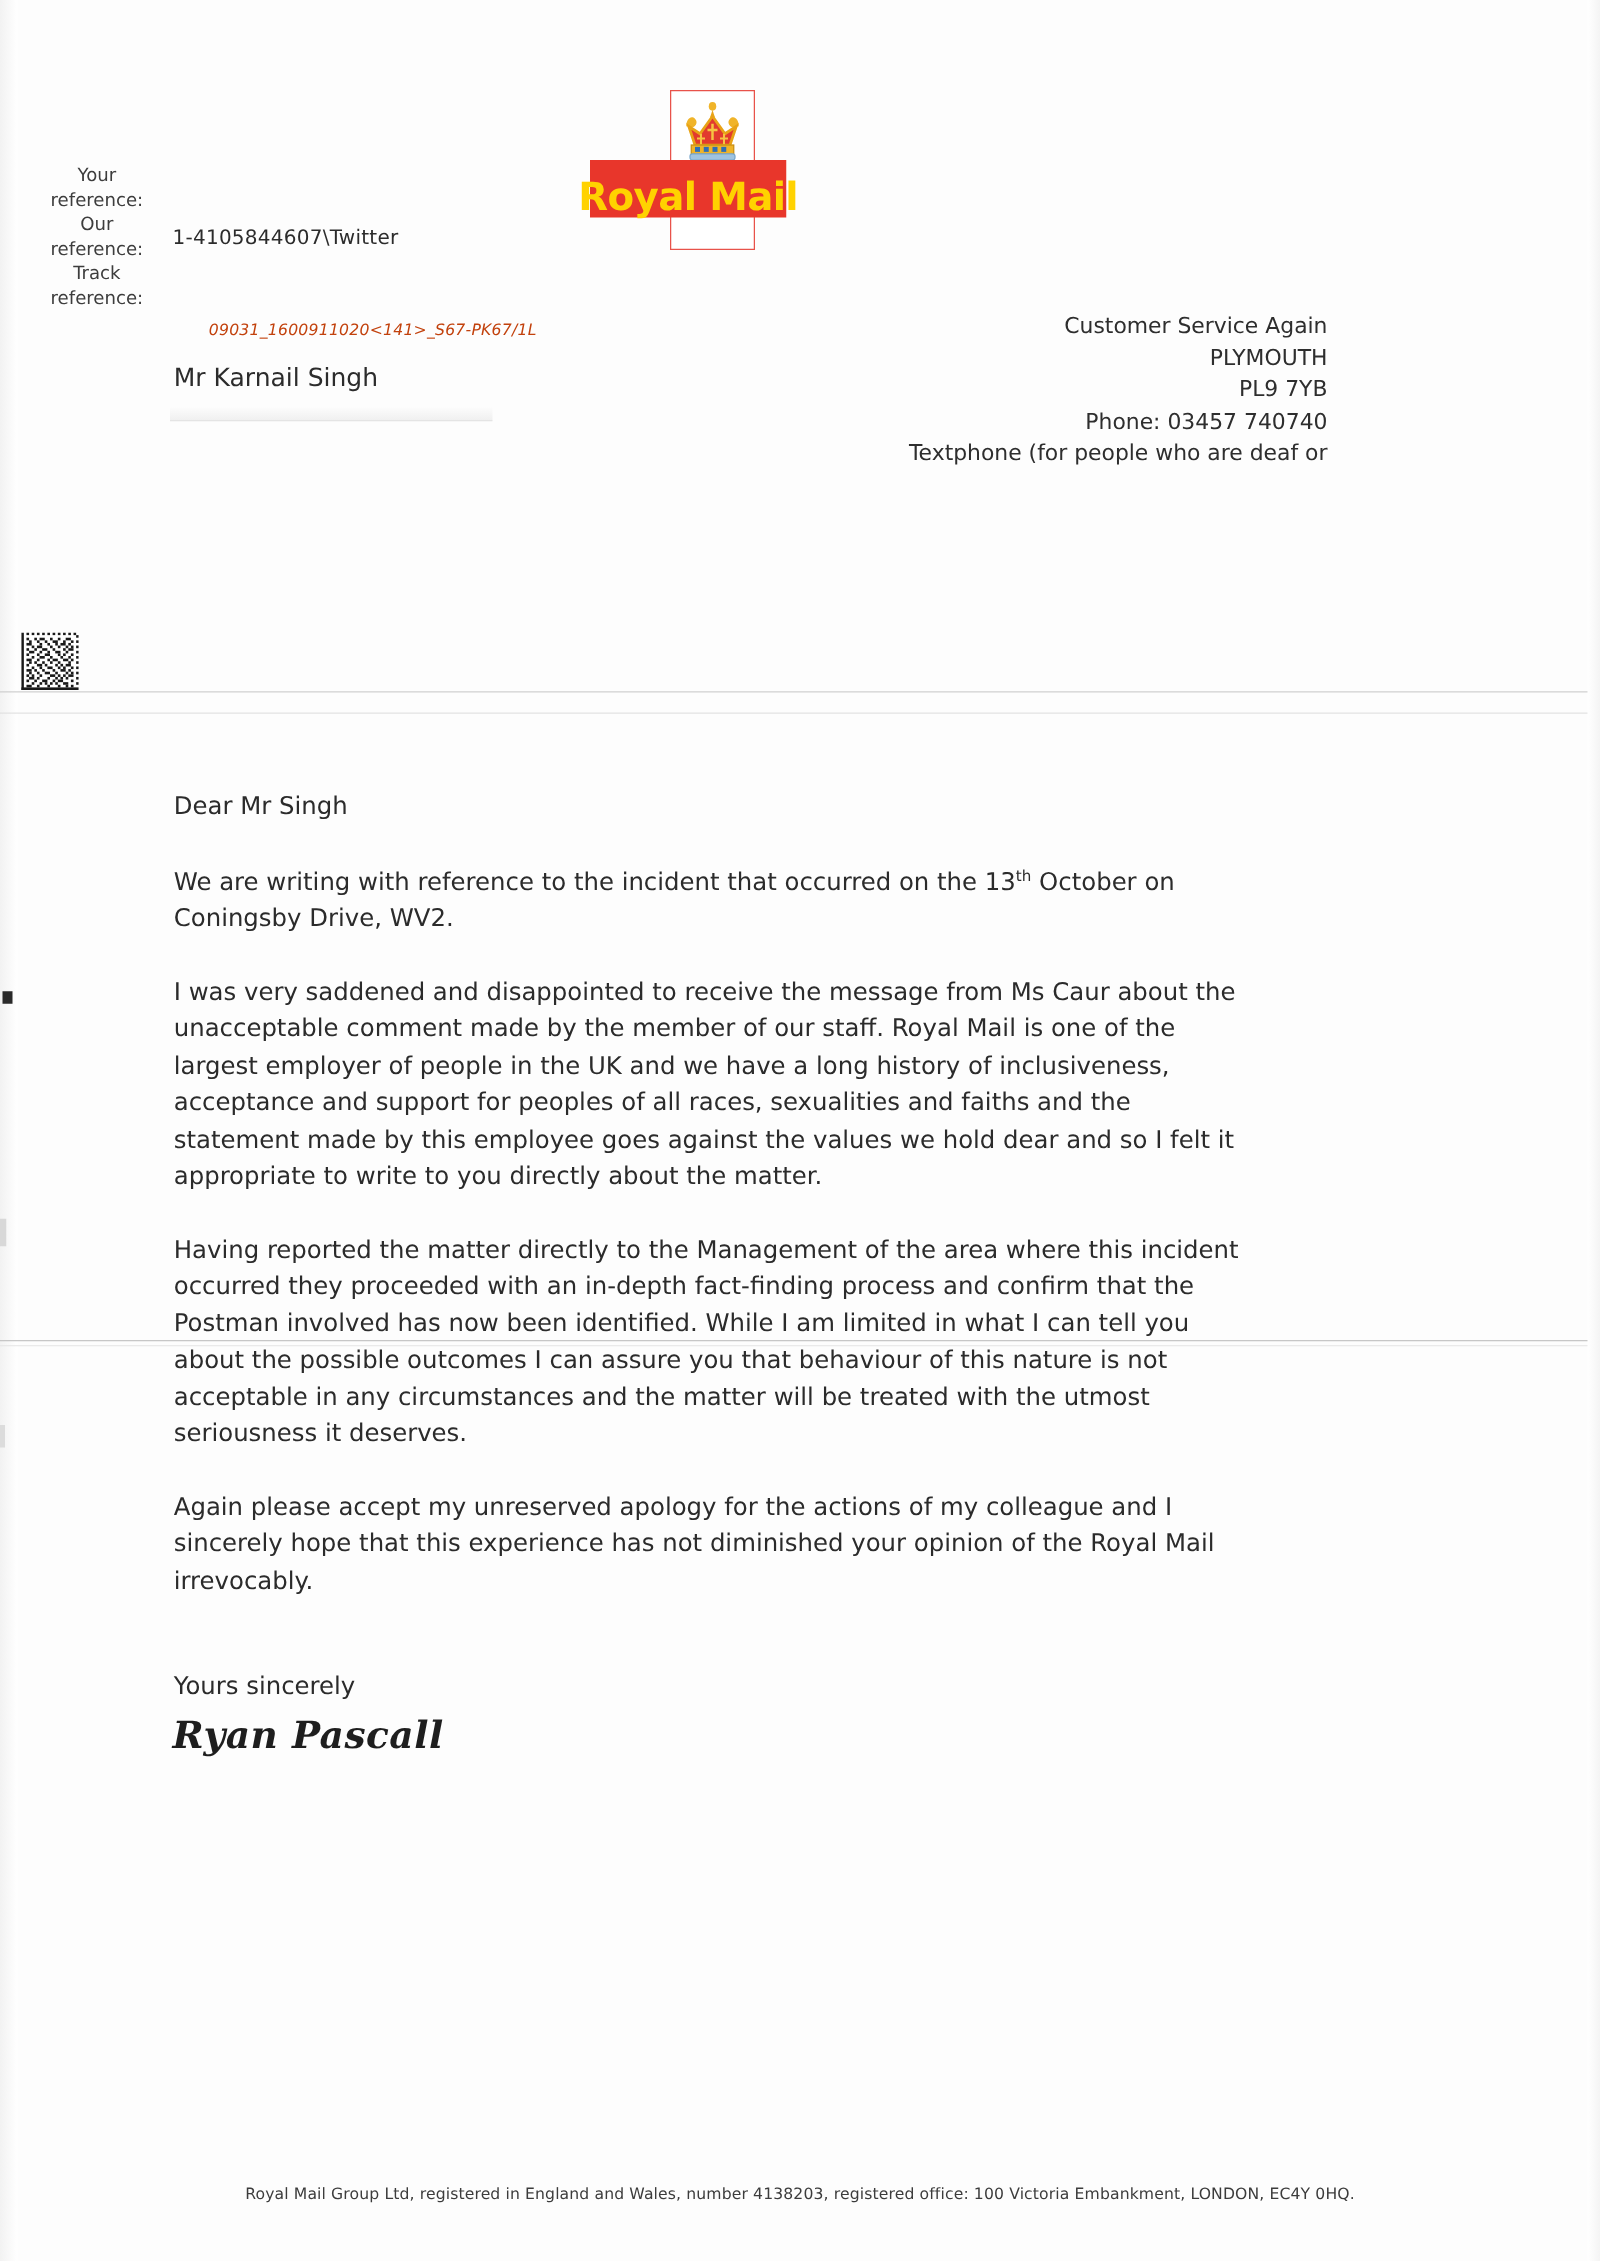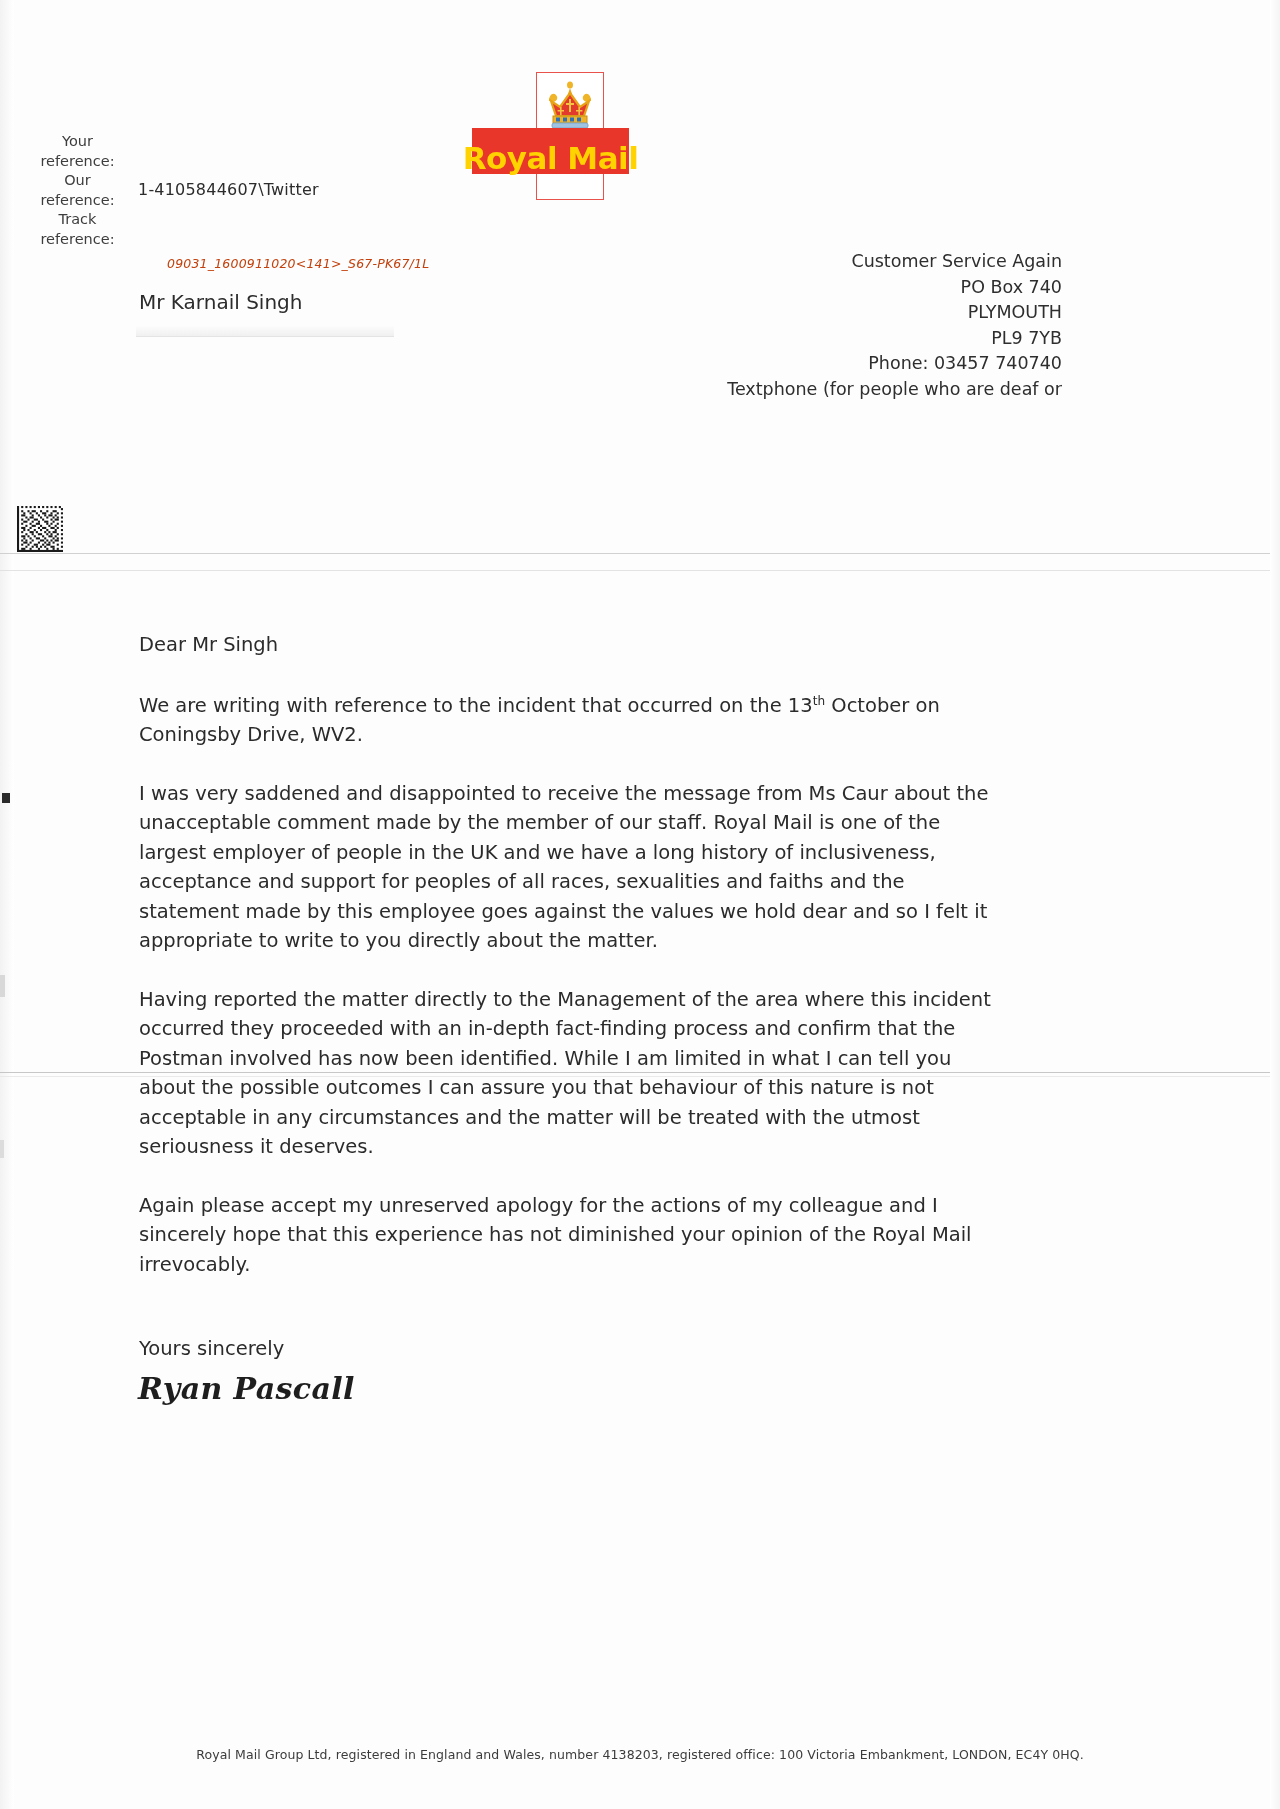--- a/index.html
+++ b/index.html
@@ -271,21 +271,20 @@
     <div>reference:</div>
   </div>
 
   <div class="ref-value">1-4105844607\Twitter</div>
   <div class="track-value">09031_1600911020&lt;141&gt;_S67-PK67/1L</div>
   <div class="addressee">Mr Karnail Singh</div>
   <div class="redaction"></div>
 
   <div class="sender">
     <div>Customer Service Again</div>
-    <div>PO Box 740</div>
     <div>PLYMOUTH</div>
     <div>PL9 7YB</div>
     <div>Phone: 03457 740740</div>
     <div>Textphone (for people who are deaf or</div>
   </div>
 
   <svg class="datamatrix" viewBox="0 0 22 22">
     <rect width="22" height="22" fill="#ffffff"></rect>
     <g fill="#1a1a1a">
       <rect x="0" y="0" width="1" height="22"></rect>

